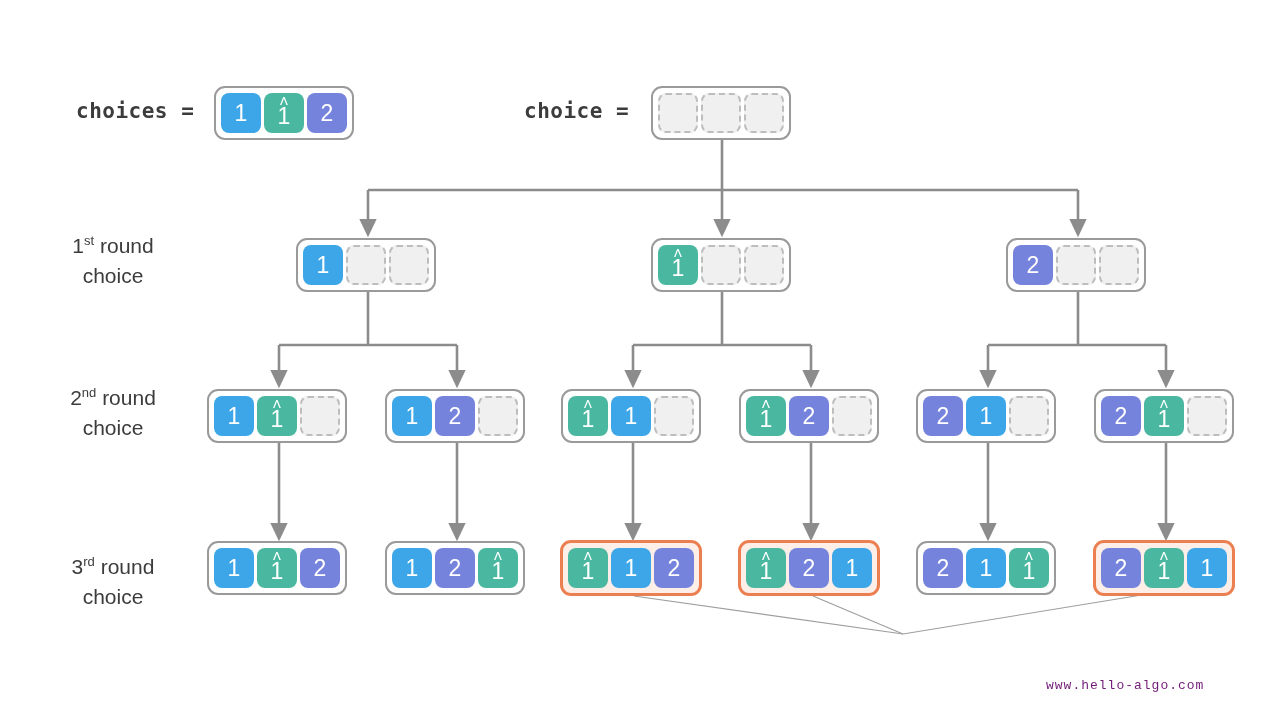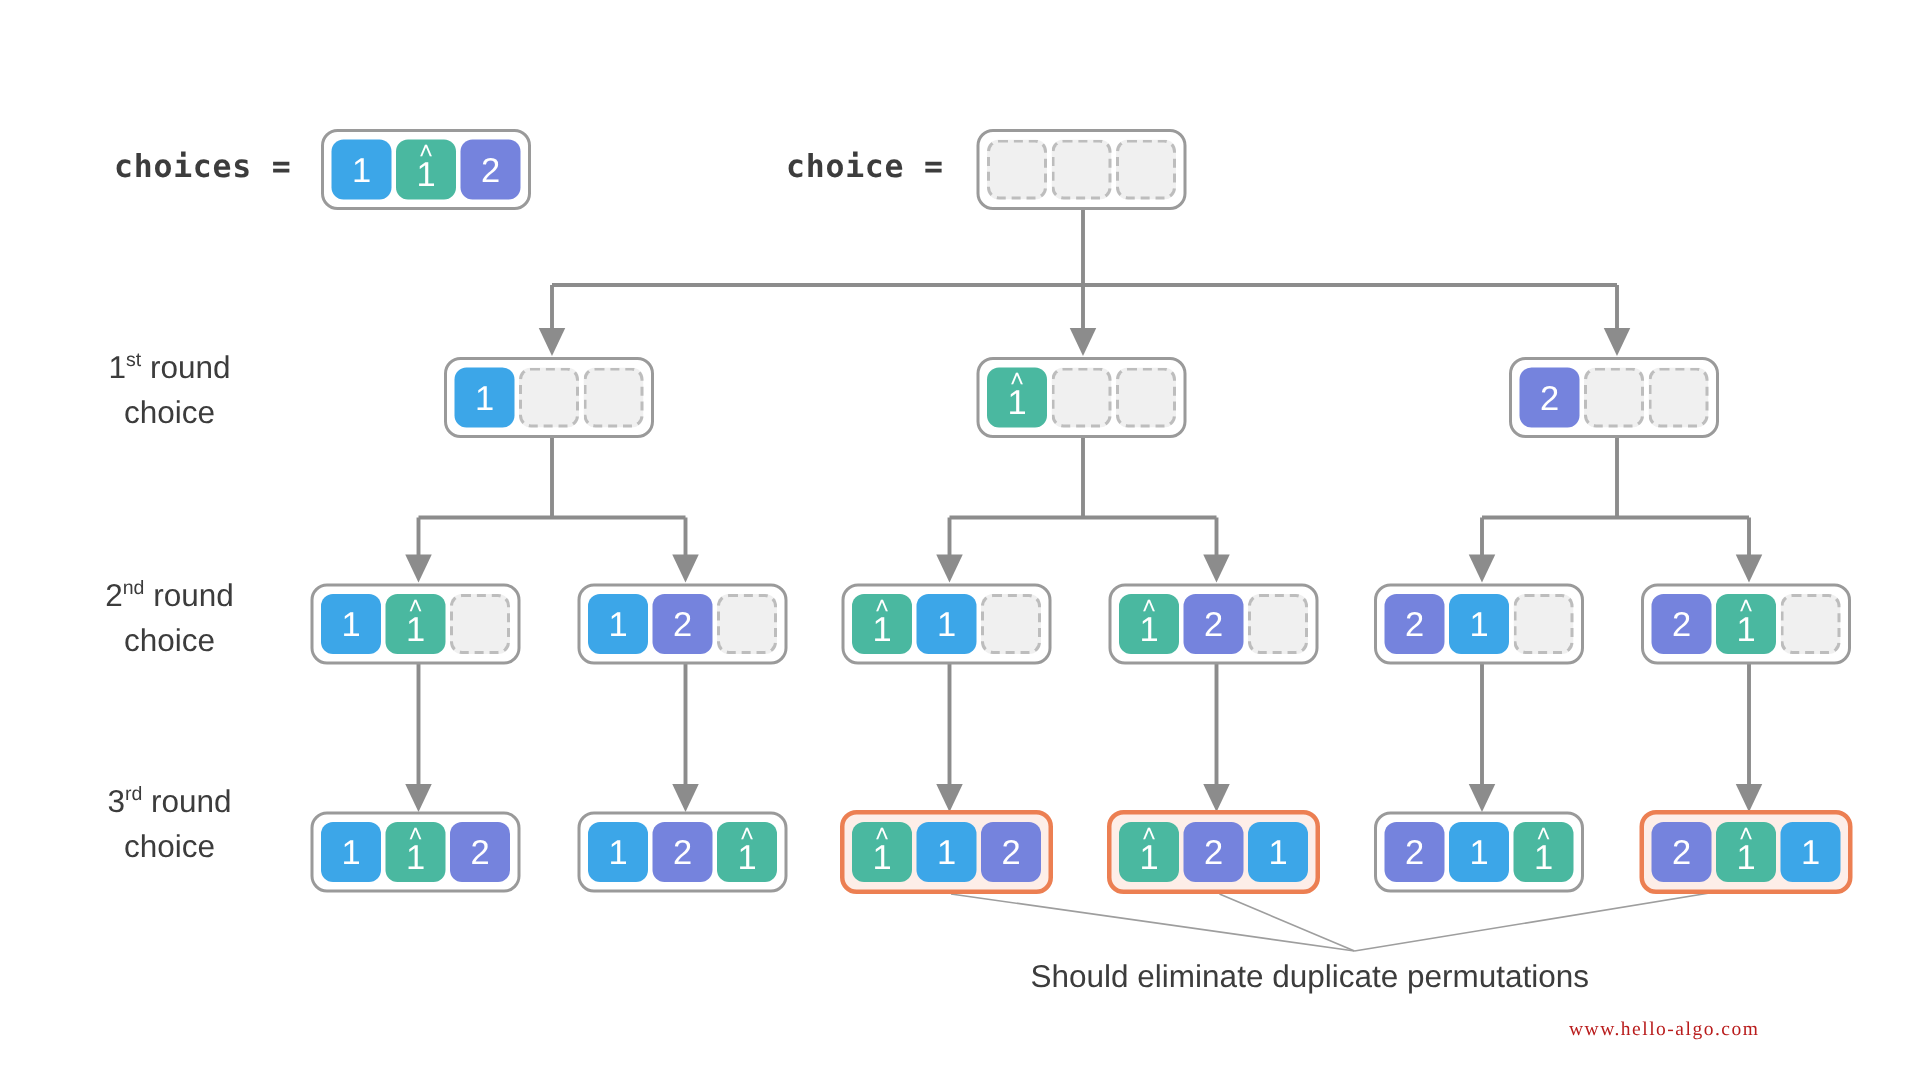--- a/index.html
+++ b/index.html
@@ -52,23 +52,23 @@
     line-height: 0;
   }
   .caption {
     position: absolute;
     font-size: 21px;
     color: #3c3c3c;
     white-space: nowrap;
   }
   .watermark {
     position: absolute;
-    font-family: Liberation Serif, serif;
+    font-family: Liberation Mono, monospace;
     font-size: 13px;
-    color: #b91c1c;
+    color: #701a75;
     letter-spacing: 1px;
     white-space: nowrap;
   }
 
   
   .array {
     position: absolute;
     display: flex;
     align-items: center;
     gap: 3px;
@@ -201,21 +201,21 @@
   <div class="round-label" style="left:28px; top:231px;text-align:center;">
     <span><span>1</span><sup>st</sup><span> round</span></span><br>
     <span>choice</span>
   </div>
 
   <div class="round-label" style="left:28px; top:383px;">
     <span><span>2</span><sup>nd</sup><span> round</span></span><br>
     <span>choice</span>
   </div>
 
-  <div class="round-label" style="left:28px; top:520px;">
+  <div class="round-label" style="left:28px; top:552px;">
     <span><span>3</span><sup>rd</sup><span> round</span></span><br>
     <span>choice</span>
   </div>
 
   <div class="array" style="left:296px; top:238px;">
       <div class="cell blue">
         <span class="digit">1</span>
       </div>
       <div class="cell empty">
         <span class="digit"></span>
@@ -385,17 +385,16 @@
       </div>
       <div class="cell green hatted">
         <span class="hat">˄</span>
         <span class="digit">1</span>
       </div>
       <div class="cell blue">
         <span class="digit">1</span>
       </div>
     </div>
 
-  <div class="caption" style="left:687px; top:640px;">Should eliminate duplicate permutations</div>
 
   <div class="watermark" style="left:1046px; top:678px;">www.hello-algo.com</div>
 
 </div>
 
 </body></html>

